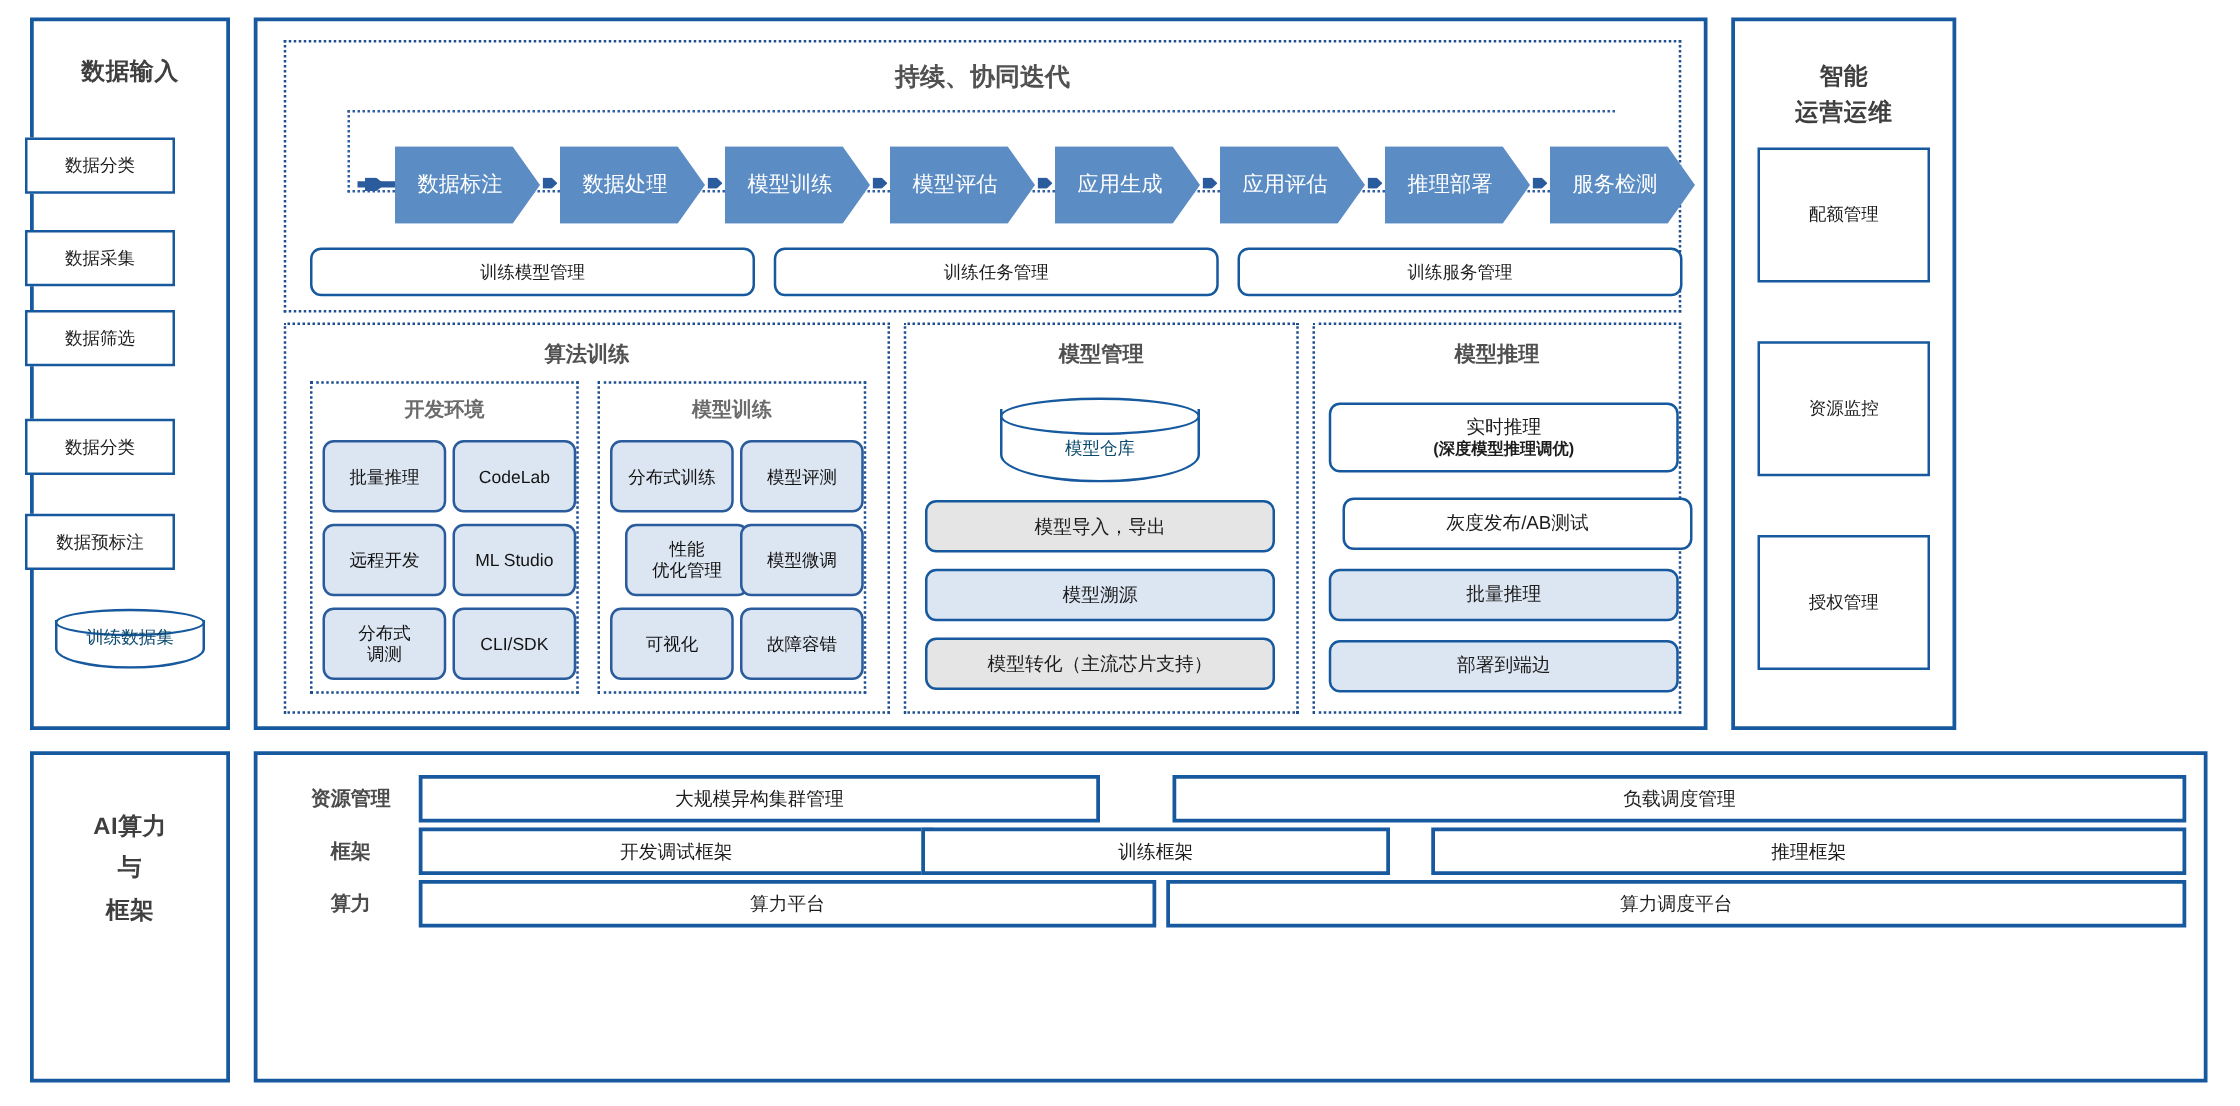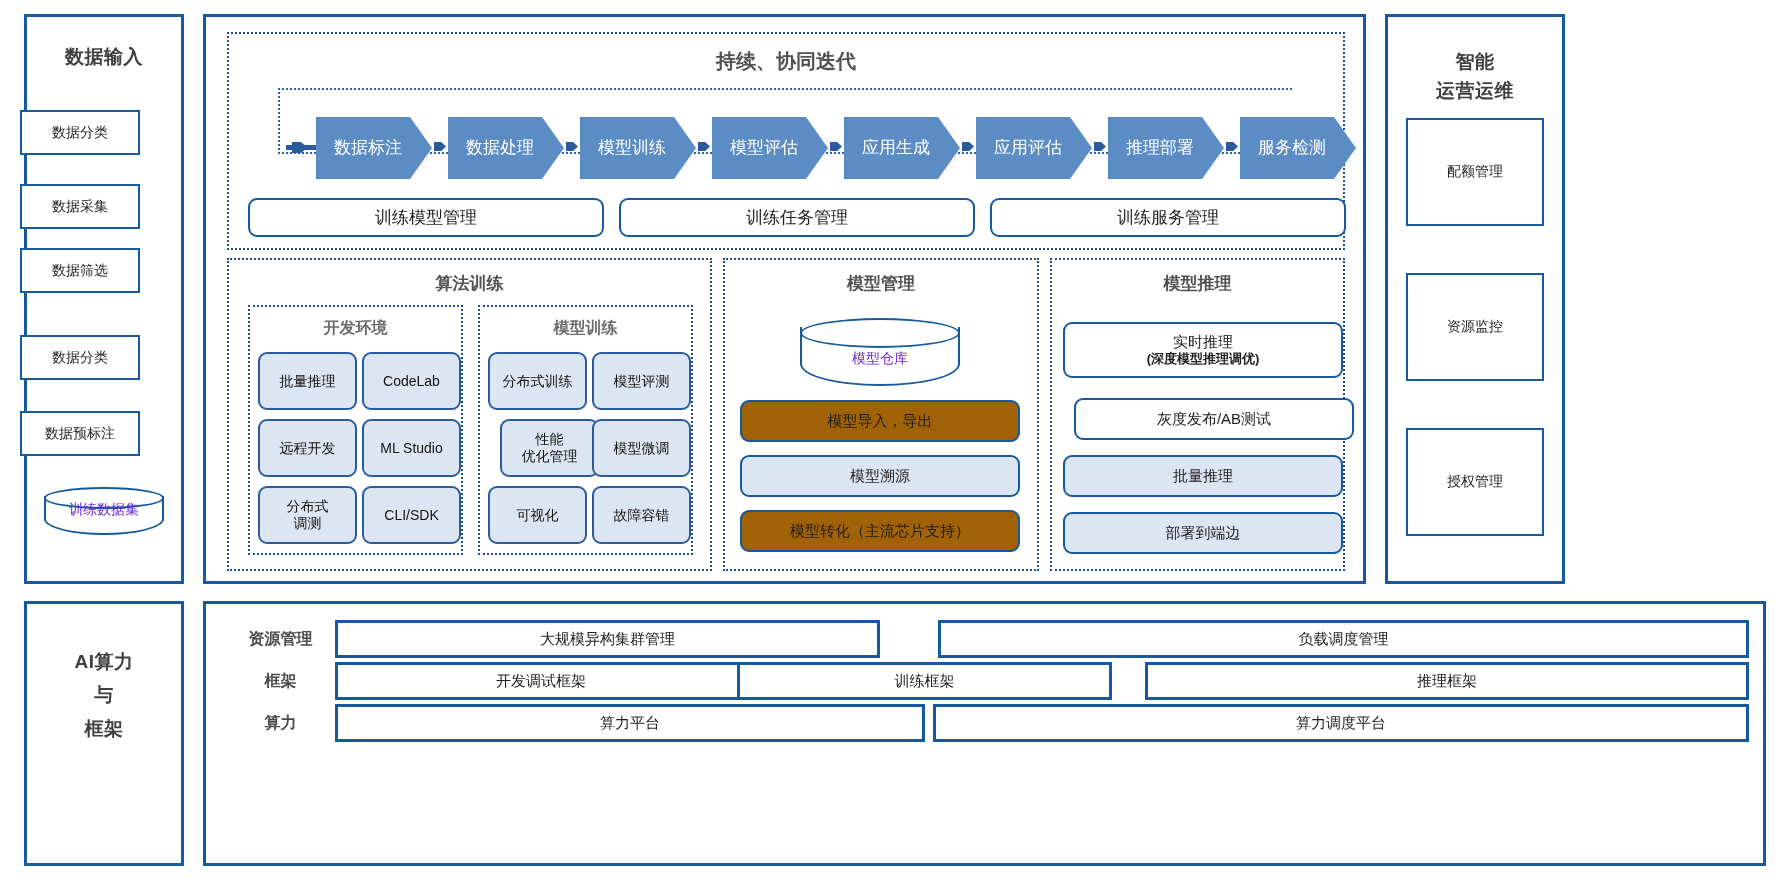--- a/index.html
+++ b/index.html
@@ -78,21 +78,21 @@
     border-radius:0 0 50% 50%/0 0 16px 16px;
     background:#fff;
   }
   .cyl-top{
     position:absolute;left:0;right:0;top:0;height:18px;
     border:2.5px solid #16599e;border-radius:50%;
     background:#fff;
   }
   .cyl-label{
     position:absolute;left:0;right:0;top:14px;
-    text-align:center;font-size:14px;color:#6d28d9;
+    text-align:center;font-size:14px;color:#0c4a6e;
   }
 
   
   #middle-panel{left:203px;top:14px;width:1163px;height:570px;}
 
   
   #iteration-box{left:227px;top:32px;width:1118px;height:218px;}
   #iteration-title{top:48px;font-size:20px;}
   #loop-box{left:278px;top:88px;width:1014px;height:66px;border-style:dotted;border-width:2px;border-color:#2f5fa3;border-right:none;}
 
@@ -118,21 +118,21 @@
   }
   #loop-arrow-tail{
     position:absolute;left:286px;top:145px;width:32px;height:5px;background:#2a5b9c;
   }
 
   
   .mgmt-box{
     position:absolute;top:198px;height:35px;
     border:2px solid #16599e;border-radius:9px;background:#fff;
     display:flex;align-items:center;justify-content:center;
-    font-size:17px;color:#1d1d1d;
+    font-size:14px;color:#1d1d1d;
   }
 
   
   #algo-train-box{left:227px;top:258px;width:485px;height:313px;}
   #model-mgmt-box{left:723px;top:258px;width:316px;height:313px;}
   #model-infer-box{left:1050px;top:258px;width:295px;height:313px;}
 
   #algo-train-title{top:272px;}
   #model-mgmt-title{top:272px;}
   #model-infer-title{top:272px;}
@@ -148,21 +148,21 @@
     display:flex;align-items:center;justify-content:center;
     text-align:center;font-size:14px;color:#131313;line-height:1.2;
   }
 
   
   #repo-cylinder{left:800px;top:318px;width:160px;height:68px;}
   .mm-box{
     position:absolute;left:740px;width:276px;height:38px;
     border:2px solid #16599e;border-radius:9px;
     display:flex;align-items:center;justify-content:center;
-    font-size:15px;color:#1d1d1d;background:#a16207;
+    font-size:15px;color:#1d1d1d;background:#e5e5e5;
   }
   .mm-box.fill{background:#dce6f2;}
 
   
   .mi-box{
     position:absolute;left:1063px;width:276px;height:38px;
     border:2px solid #16599e;border-radius:9px;
     display:flex;flex-direction:column;align-items:center;justify-content:center;
     font-size:15px;color:#1d1d1d;background:#fff;line-height:1.2;
   }

